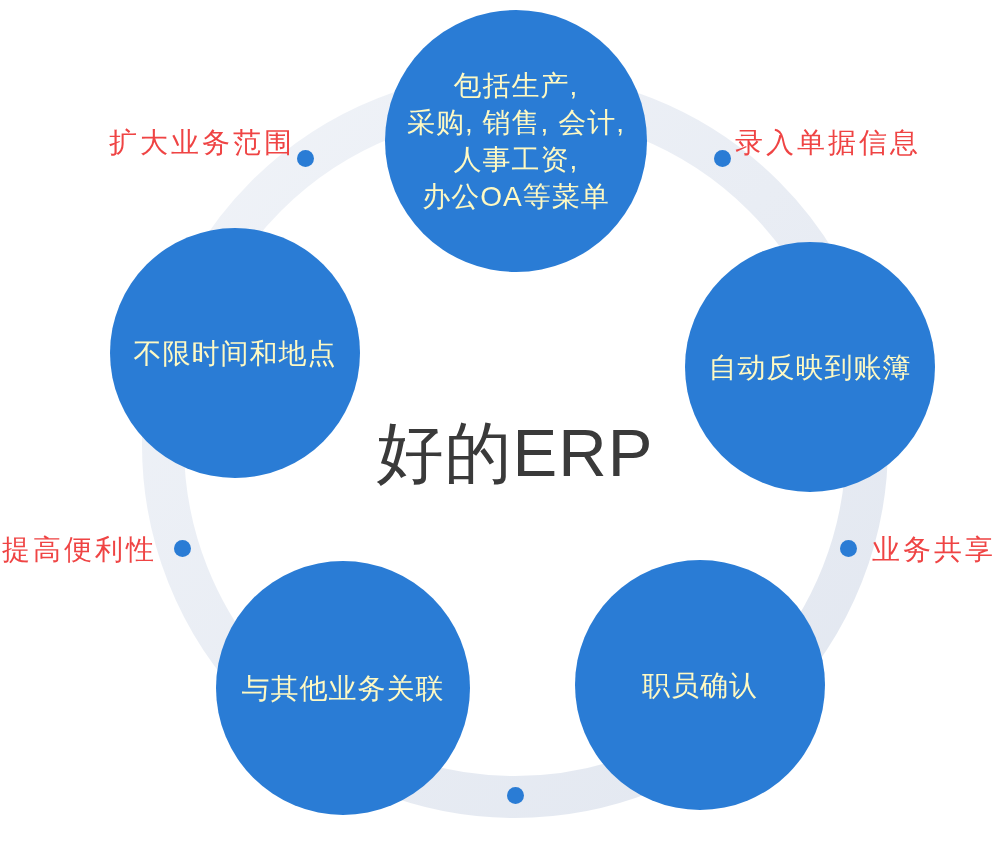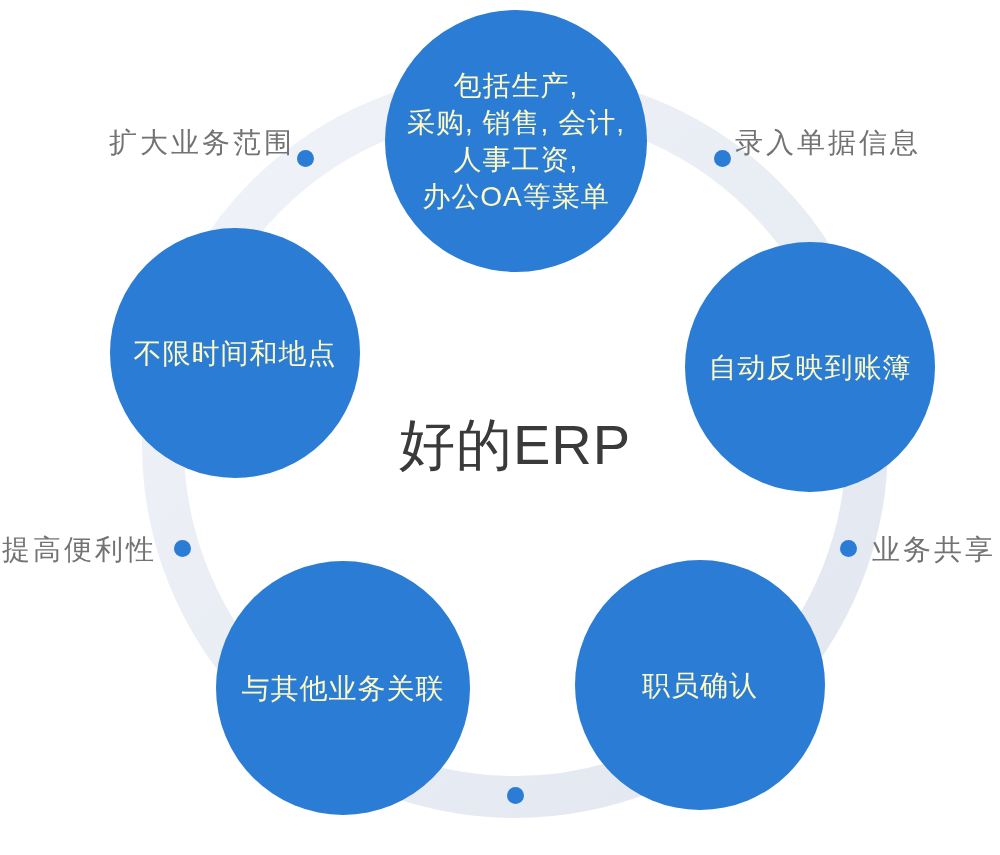--- a/index.html
+++ b/index.html
@@ -39,30 +39,30 @@
   .node-right        { left: 685px; top: 242px; width: 250px; height: 250px; }
   .node-bottom-left  { left: 216px; top: 561px; width: 254px; height: 254px; }
   .node-bottom-right { left: 575px; top: 560px; width: 250px; height: 250px; }
 
   .center-label {
     position: absolute;
     left: 365px;
     top: 408px;
     width: 300px;
     text-align: center;
-    font-size: 56px;
+    font-size: 67px;
     font-weight: 500;
     color: #3a3a3a;
     letter-spacing: 1px;
   }
 
   .outer-label {
     position: absolute;
     font-size: 28px;
-    color: #737373;
+    color: #ef4444;
     letter-spacing: 3px;
     white-space: nowrap;
   }
   .label-top-left   { right: 705px; top: 124px; text-align: right; }
   .label-top-right  { left: 735px;  top: 124px; text-align: center; }
   .label-right      { left: 872px;  top: 531px; }
   .label-left       { left: 2px;    top: 531px; }
   .label-bottom     { left: 405px;  top: 812px; width: 220px; text-align: center; }
 
   .ring-dot {

